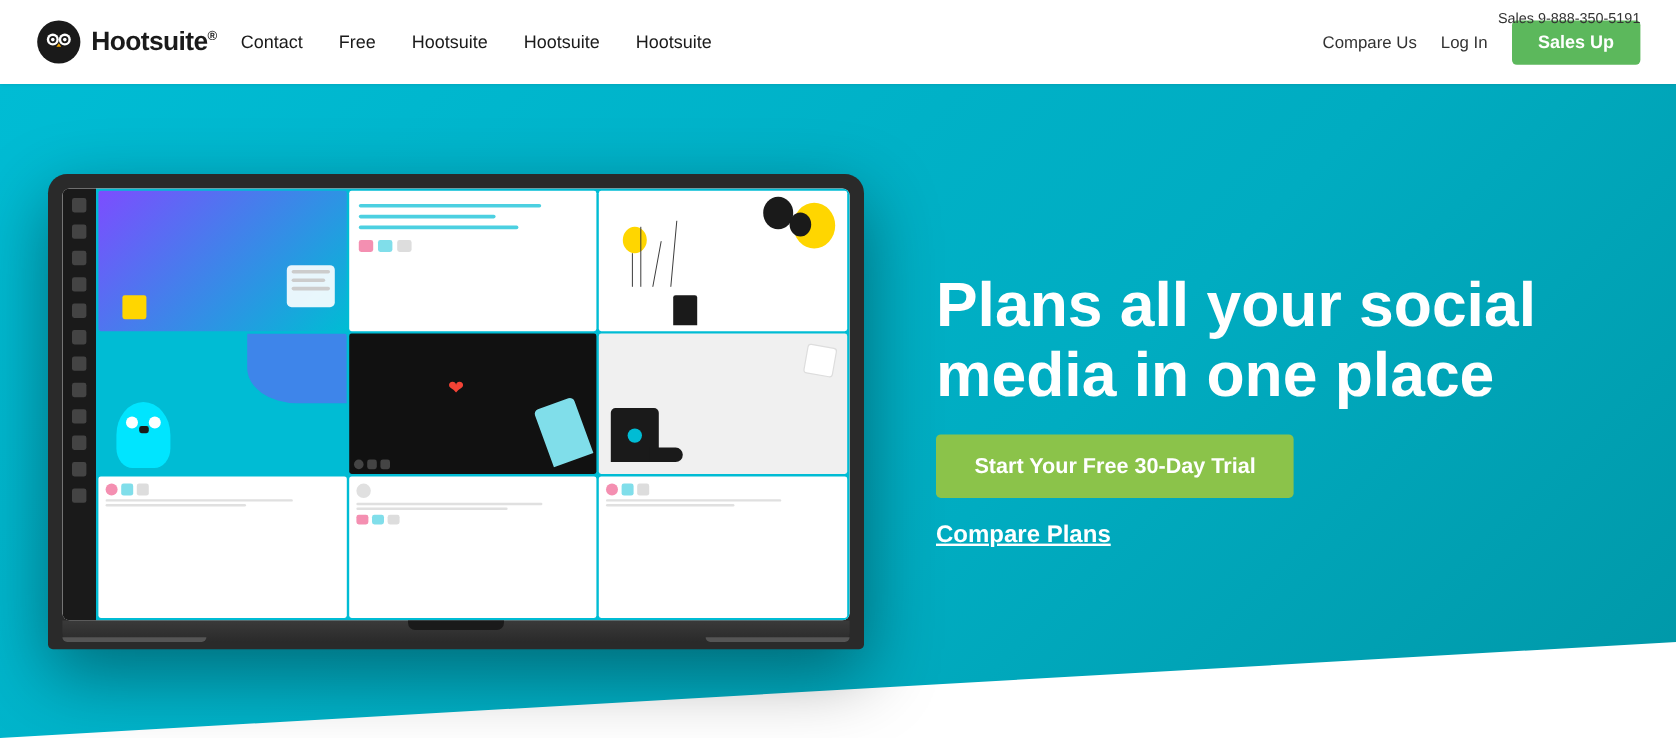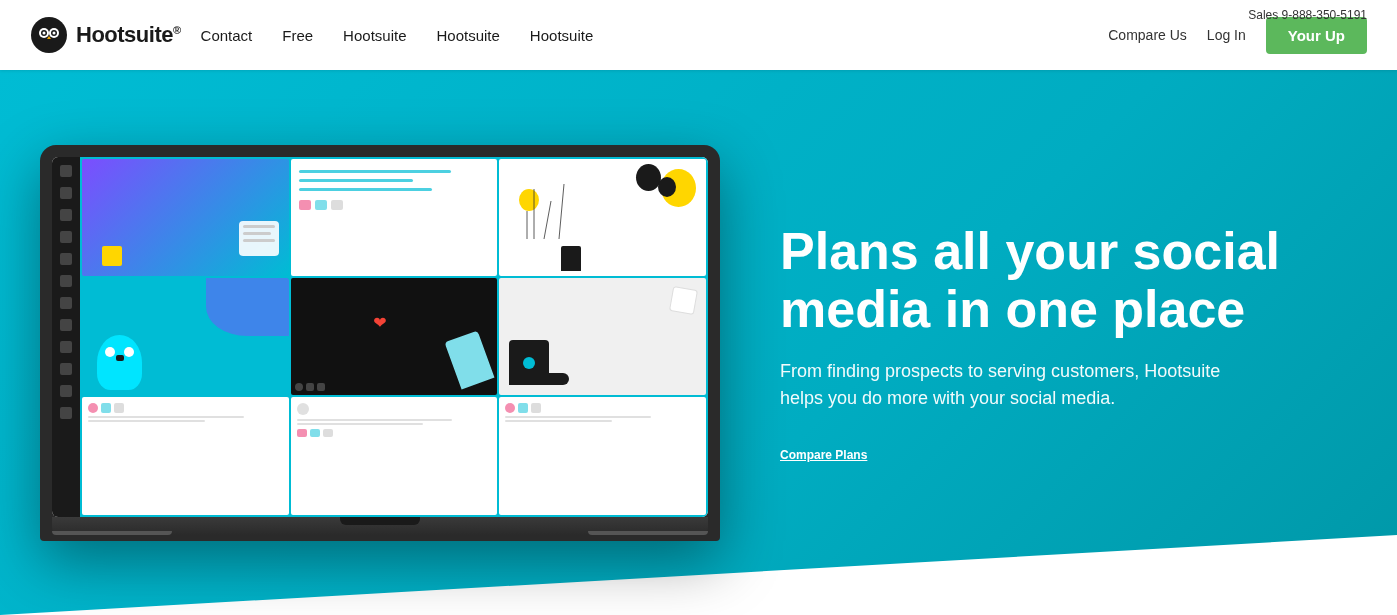--- a/index.html
+++ b/index.html
@@ -312,21 +312,21 @@
       font-weight: bold;
       cursor: pointer;
       border: none;
       text-decoration: none;
       margin-bottom: 20px;
     }
 
     .compare-plans {
       display: block;
       color: #fff;
-      font-size: 12px;
+      font-size: 20px;
       font-weight: 600;
       cursor: pointer;
     }
 
     
     .balloon {
       border-radius: 50%;
       position: absolute;
     }
     .balloon-yellow {
@@ -440,21 +440,21 @@
       <a class="nav-item" href="#">Hootsuite</a>
       <a class="nav-item" href="#">Hootsuite</a>
       <a class="nav-item" href="#">Hootsuite</a>
     </nav>
   </div>
 
   <div class="header-right">
     <span class="sales-number">Sales 9-888-350-5191</span>
     <span class="contact-us">Compare Us</span>
     <span class="log-in">Log In</span>
-    <button class="sign-up-btn">Your Up</button>
+    <button class="sign-up-btn">Sales Up</button>
   </div>
 </header>
 
 <section class="hero">
 
   <div class="hero-laptop">
     <div class="laptop-outer">
       <div class="laptop-screen">
         <div class="screen-content">
 
@@ -582,16 +582,16 @@
       <div class="laptop-base">
         <div class="laptop-notch"></div>
         <div class="laptop-foot-left"></div>
         <div class="laptop-foot-right"></div>
       </div>
     </div>
   </div>
 
   <div class="hero-text">
     <h1 class="hero-headline">Plans all your social media in one place</h1>
-    <p class="hero-subheadline">From finding prospects to serving customers, Hootsuite helps you do more with your social media.</p>
+    <button class="cta-btn">Start Your Free 30-Day Trial</button>
     <a class="compare-plans" href="#">Compare Plans</a>
   </div>
 </section>
 
 </body></html>

